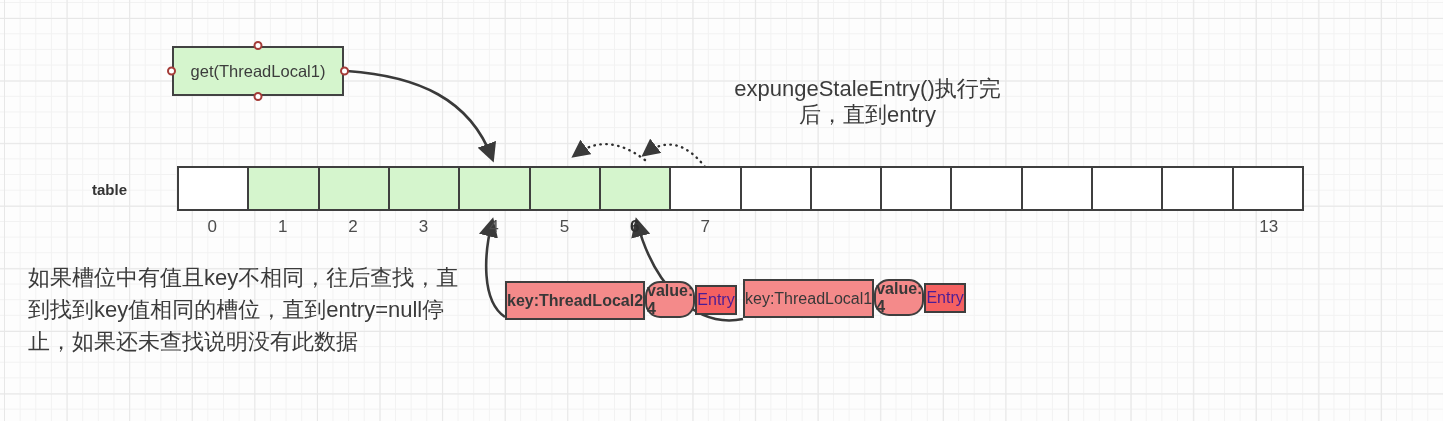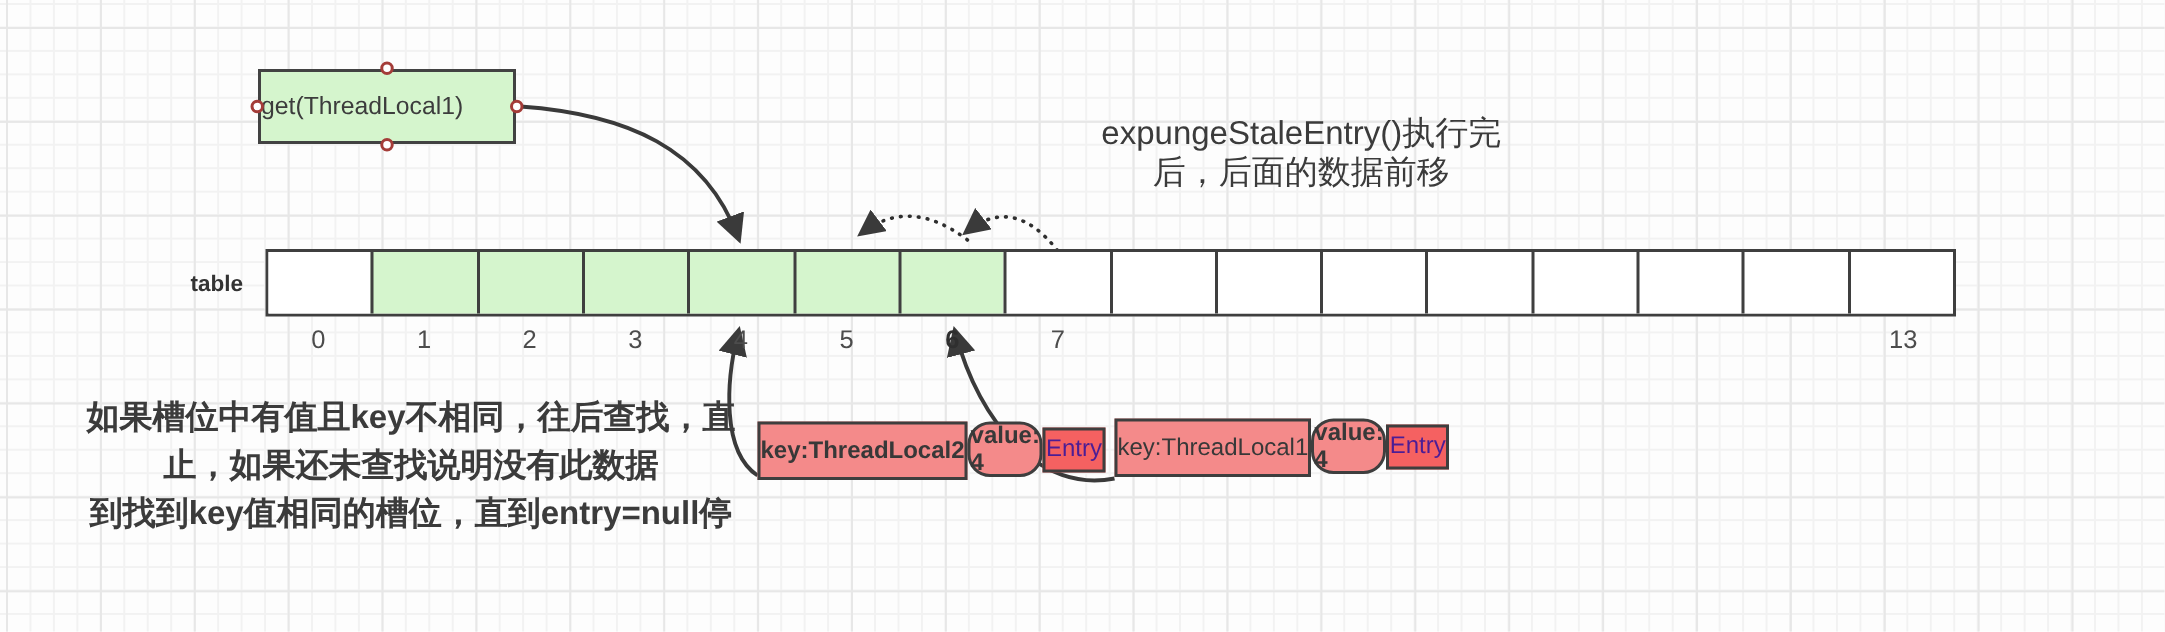--- a/index.html
+++ b/index.html
@@ -21,42 +21,42 @@
     background-position: 4px 18px, 4px 18px, 4px 2px, 4px 2px;
   }
 
   
   .arrows { position:absolute; left:0; top:0; width:1443px; height:421px; pointer-events:none; }
 
   
   .get-box {
     position:absolute; left:172px; top:46px; width:172px; height:50px;
     background:#d5f5cd; border:2px solid #424242;
-    display:flex; align-items:center; justify-content:flex-start;
+    display:flex; align-items:center; justify-content:center;
     font-size:16.5px; color:#3c3c3c;
   }
   .handle {
     position:absolute; width:9px; height:9px; border-radius:50%;
     background:#ffffff; border:2.5px solid #a43c38;
   }
   .handle.h-top    { left:50%;  top:-7px;    transform:translateX(-50%); }
   .handle.h-bottom { left:50%;  bottom:-7px; transform:translateX(-50%); }
   .handle.h-left   { left:-7px; top:50%;     transform:translateY(-50%); }
   .handle.h-right  { right:-7px;top:50%;     transform:translateY(-50%); }
 
   
   .title {
     position:absolute; left:640px; top:76px; width:455px;
     text-align:center; font-weight:normal; font-size:22px; line-height:26px; color:#3b3b3b;
   }
 
   
   .table-label {
     position:absolute; left:92px; top:181px; width:70px;
-    text-align:right; font-weight:bold; font-size:15px; color:#333;
+    font-weight:bold; font-size:15px; color:#333;
   }
 
   
   .array {
     position:absolute; left:177px; top:166px; width:1127px; height:45px;
     display:flex; border:2px solid #3f3f3f; background:#ffffff;
   }
   .cell { flex:1 1 0; background:#ffffff; }
   .cell + .cell { border-left:2px solid #3f3f3f; }
   .cell.green { background:#d5f5cd; }
@@ -64,21 +64,21 @@
   .index-row {
     position:absolute; left:177px; top:217px; width:1127px; height:22px;
     display:flex;
   }
   .index-slot { flex:1 1 0; text-align:center; font-size:17px; color:#4c4c4c; }
   .index-slot.bold { font-weight:bold; color:#2f2f2f; }
 
   
   .note {
     position:absolute; left:28px; top:262px; width:492px;
-    text-align:center; font-weight:bold; font-size:22px; line-height:32px; color:#3b3b3b;
+    font-weight:normal; font-size:22px; line-height:32px; color:#3b3b3b;
   }
 
   
   .entry-stack { position:absolute; display:flex; flex-direction:row; align-items:center; }
   .entry-stack.e1 { left:505px; top:281px; width:147px; }
   .entry-stack.e2 { left:743px; top:279px; width:143px; }
   .ebox {
     width:100%; border:2px solid #3e3e3e; background:#f48a8a;
     display:flex; align-items:center; justify-content:center;
     font-size:16px; color:#383838;
@@ -109,21 +109,21 @@
   <div class="get-box">
     <span>get(ThreadLocal1)</span>
     <span class="handle h-top"></span>
     <span class="handle h-bottom"></span>
     <span class="handle h-left"></span>
     <span class="handle h-right"></span>
   </div>
 
   <div class="title">
     <div>expungeStaleEntry()执行完</div>
-    <div>后，后面的数据前移</div>
+    <div>后，直到entry</div>
   </div>
 
   <div class="table-label">table</div>
 
   <div class="array">
       <div class="cell"></div>
       <div class="cell green"></div>
       <div class="cell green"></div>
       <div class="cell green"></div>
       <div class="cell green"></div>
@@ -153,22 +153,22 @@
       <div class="index-slot"></div>
       <div class="index-slot"></div>
       <div class="index-slot"></div>
       <div class="index-slot"></div>
       <div class="index-slot"></div>
       <div class="index-slot">13</div>
     </div>
 
   <div class="note">
     <div>如果槽位中有值且key不相同，往后查找，直</div>
+    <div>到找到key值相同的槽位，直到entry=null停</div>
     <div>止，如果还未查找说明没有此数据</div>
-    <div>到找到key值相同的槽位，直到entry=null停</div>
   </div>
 
   <div class="entry-stack e1">
     <div class="ebox key bold-t">key:ThreadLocal2</div>
     <div class="ebox value">value: 4</div>
     <div class="ebox tag">Entry</div>
   </div>
 
   <div class="entry-stack e2">
     <div class="ebox key">key:ThreadLocal1</div>

